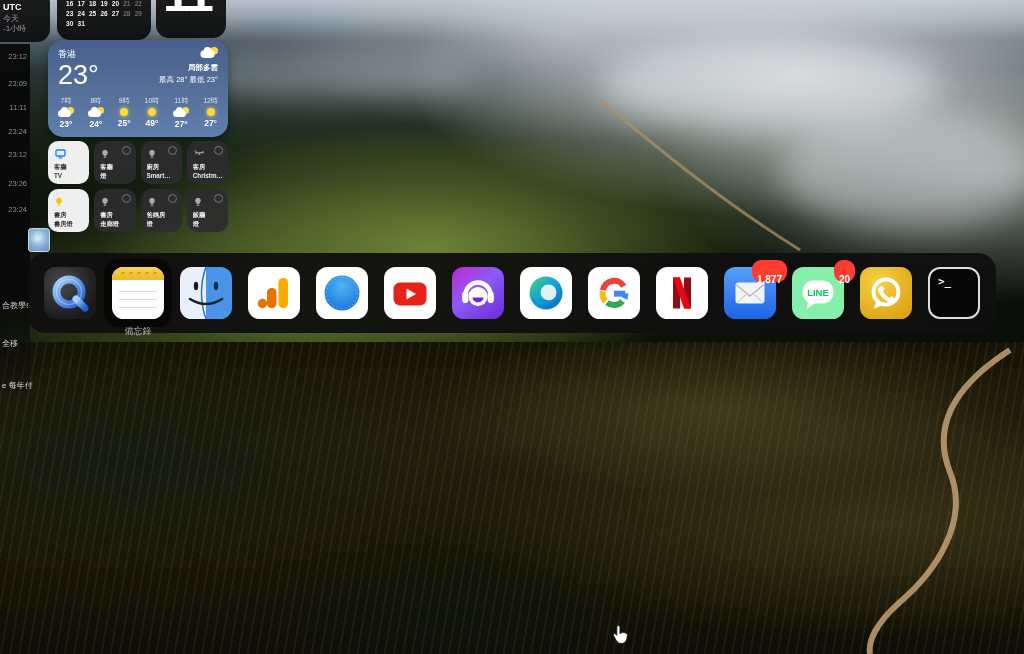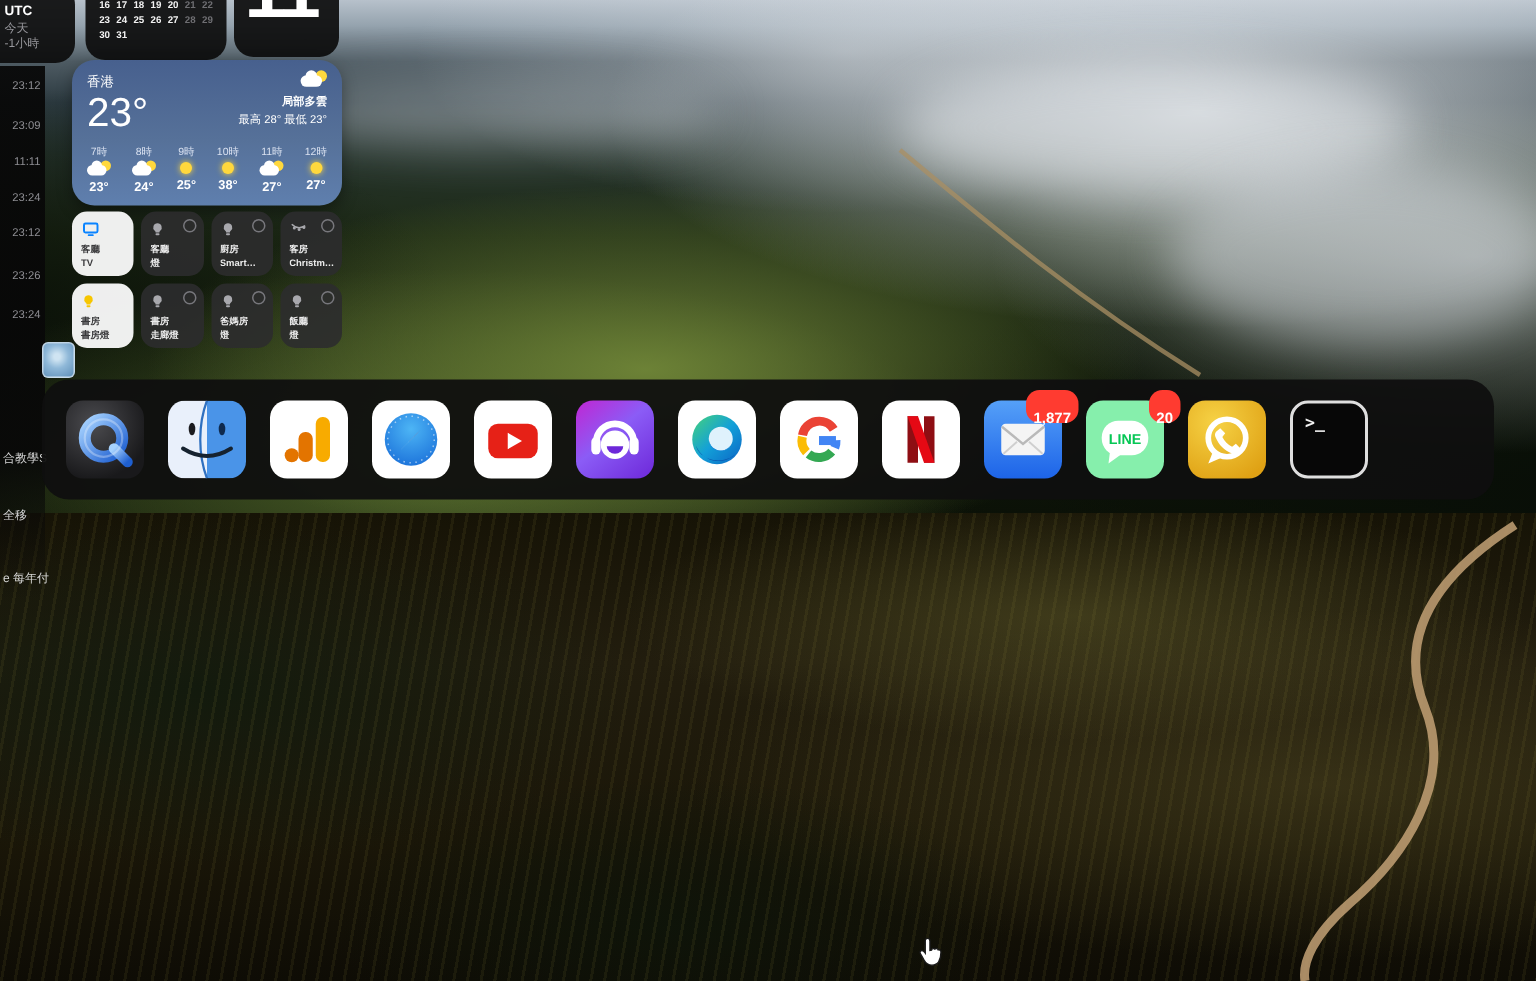--- a/index.html
+++ b/index.html
@@ -208,21 +208,21 @@
           <span class="ht">24°</span>
         </div>
       <div class="wx-h">
           <span class="hh">9時</span>
           <span class="sun"></span>
           <span class="ht">25°</span>
         </div>
       <div class="wx-h">
           <span class="hh">10時</span>
           <span class="sun"></span>
-          <span class="ht">38°</span>
+          <span class="ht">49°</span>
         </div>
       <div class="wx-h">
           <span class="hh">11時</span>
           <span class="pcloud">
             <span class="s"></span>
             <span class="c"></span>
           </span>
           <span class="ht">27°</span>
         </div>
       <div class="wx-h">
@@ -337,20 +337,36 @@
                 <stop offset="1" stop-color="#1e5fd0"></stop>
               </linearGradient>
             </defs>
         <circle cx="25" cy="25" r="12.5" fill="none" stroke="url(#qtg)" stroke-width="8"></circle>
         <line x1="32" y1="32" x2="41" y2="41" stroke="url(#qtg)" stroke-width="7" stroke-linecap="round"></line>
         <circle cx="25" cy="25" r="12.5" fill="none" stroke="rgba(255,255,255,.3)" stroke-width="1.5"></circle>
           </svg>
       </div>
     </div>
 
+    <div class="cell">
+      <div class="sel-bg"></div>
+      <div class="icon ic-notes">
+        <div class="notes-top">
+            <i style="left:9px"></i>
+            <i style="left:17px"></i>
+            <i style="left:25px"></i>
+            <i style="left:33px"></i>
+            <i style="left:41px"></i>
+          </div>
+        <span class="nl" style="top:24px"></span>
+          <span class="nl" style="top:32px"></span>
+          <span class="nl" style="top:40px"></span>
+      </div>
+      <div class="sel-label">備忘錄</div>
+    </div>
 
     <div class="cell">
       <div class="icon">
         <svg viewBox="0 0 52 52">
             <rect width="26" height="52" fill="#e9f0fb"></rect>
             <rect x="26" width="26" height="52" fill="#4a94e8"></rect>
         <path d="M26,0C20,16 20,36 26,52" fill="none" stroke="#2f70c0" stroke-width="1.5"></path>
         <ellipse cx="16" cy="19" rx="2.2" ry="4.2" fill="#1b1b1f"></ellipse>
             <ellipse cx="36" cy="19" rx="2.2" ry="4.2" fill="#0f2a4e"></ellipse>
         <path d="M10,32Q26,42 42,32" fill="none" stroke="#16222f" stroke-width="2.6" stroke-linecap="round"></path>

